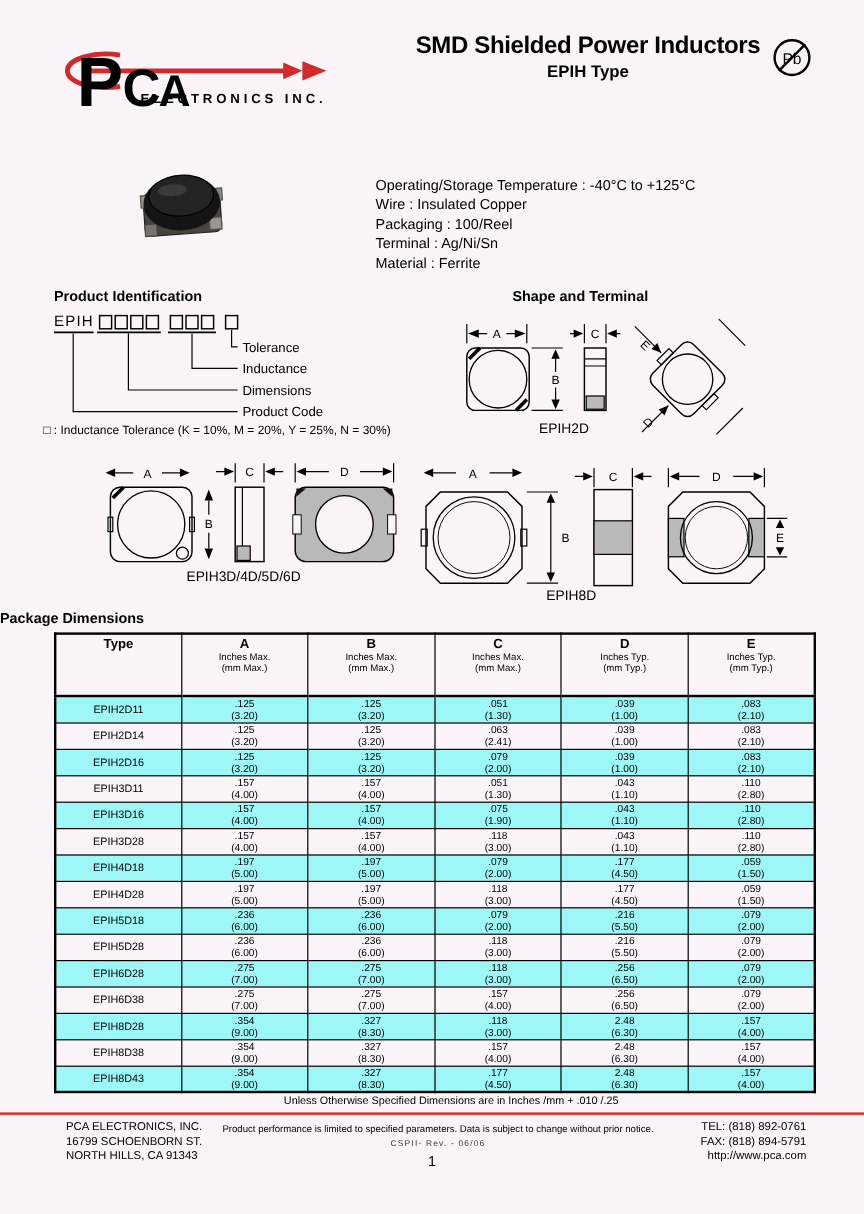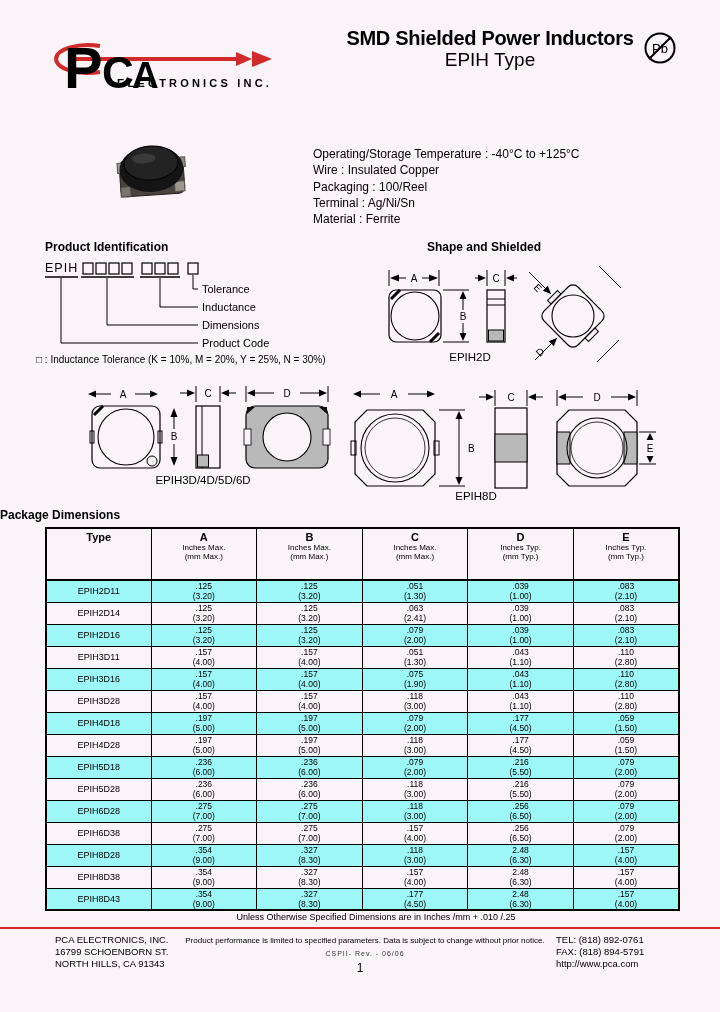--- a/index.html
+++ b/index.html
@@ -11,21 +11,21 @@
   .dimletter{font-size:10px}
   .diaglabel{font-size:11.5px}
   .gfill{fill:var(--diagram-gray,#b9b9b9)}
   .redstroke{stroke:var(--accent-red,#d22a2a)}
   .redfill{fill:var(--accent-red,#d22a2a)}
 
   
   .logo-sub{top:77px;left:117px;font-size:11px;font-weight:bold;letter-spacing:3.2px;white-space:nowrap}
   .title-block{top:28px;left:320px;width:340px;text-align:center;line-height:21px}
   .title-l1{font-size:20px;font-weight:bold;letter-spacing:-0.3px}
-  .title-l2{font-size:19px;font-weight:normal}
+  .title-l2{font-size:14px;font-weight:bold}
   .apps{top:84px;left:313px;font-size:12px;line-height:15.5px}
   .specs{top:146px;left:313px;font-size:12px;line-height:16.3px}
 
   
   .sec-head{font-size:12px;font-weight:bold}
   .pid-note{top:354px;left:36px;font-size:10px}
   .pid-label{font-size:11px}
   .epih-txt{font-size:12.5px;letter-spacing:1px}
 
   
@@ -40,21 +40,21 @@
   table.dims tbody td.type{font-size:9px}
   table.dims tbody tr.hl td{background:var(--highlight-row,#9ef7f7)}
 
   
   .dim-note{top:912px;left:16px;width:720px;text-align:center;font-size:9px}
   .red-rule{top:927px;left:0;width:720px;height:2px;background:var(--accent-red,#d22a2a)}
   .f-addr{top:934px;left:55px;font-size:9.5px;line-height:12px}
   .f-center{top:936px;left:165px;width:400px;text-align:center;font-size:8px;line-height:10px}
   .f-rev{font-size:7px;color:#333;margin-top:3px;letter-spacing:1px}
   .f-page{top:961px;left:0;width:720px;text-align:center;font-size:12px}
-  .f-contact{top:934px;left:556px;width:116px;font-size:9.5px;line-height:12px}
+  .f-contact{top:934px;left:556px;width:116px;text-align:right;font-size:9.5px;line-height:12px}
 </style>
 </head>
 <body>
 
 <div class="page">
 
   <svg class="abs" style="top:24px;left:30px" width="250" height="72" viewBox="0 0 250 72">
     <path d="M70,22 A32,14 0 1 0 70,48" fill="none" class="redstroke" stroke-width="4"></path>
     <line x1="44" y1="35" x2="214" y2="35" class="redstroke" stroke-width="4"></line>
     <polygon points="206,28 222,35 206,42" class="redfill"></polygon>
@@ -122,21 +122,21 @@
       <path d="M16,20 V85 H153"></path>
     </g>
     <text x="157" y="35" class="pid-label">Tolerance</text>
     <text x="157" y="53" class="pid-label">Inductance</text>
     <text x="157" y="71" class="pid-label">Dimensions</text>
     <text x="157" y="89" class="pid-label">Product Code</text>
   </svg>
 
   <div class="abs pid-note">□ : Inductance Tolerance (K = 10%, M = 20%, Y = 25%, N = 30%)</div>
 
-  <div class="abs sec-head" style="top:240px;left:427px">Shape and Shielded</div>
+  <div class="abs sec-head" style="top:240px;left:427px">Shape and Terminal</div>
 
   <svg class="abs" style="top:262px;left:383px" width="258" height="102" viewBox="0 0 258 102">
     <g stroke="#000" stroke-width="1">
       <line x1="6" y1="8" x2="6" y2="24"></line>
         <line x1="56" y1="8" x2="56" y2="24"></line>
       <line x1="15" y1="16" x2="23" y2="16"></line>
         <line x1="39" y1="16" x2="47" y2="16"></line>
     </g>
     <polygon points="7,16 16,12.5 16,19.5" fill="#000"></polygon>
     <polygon points="55,16 46,12.5 46,19.5" fill="#000"></polygon>

